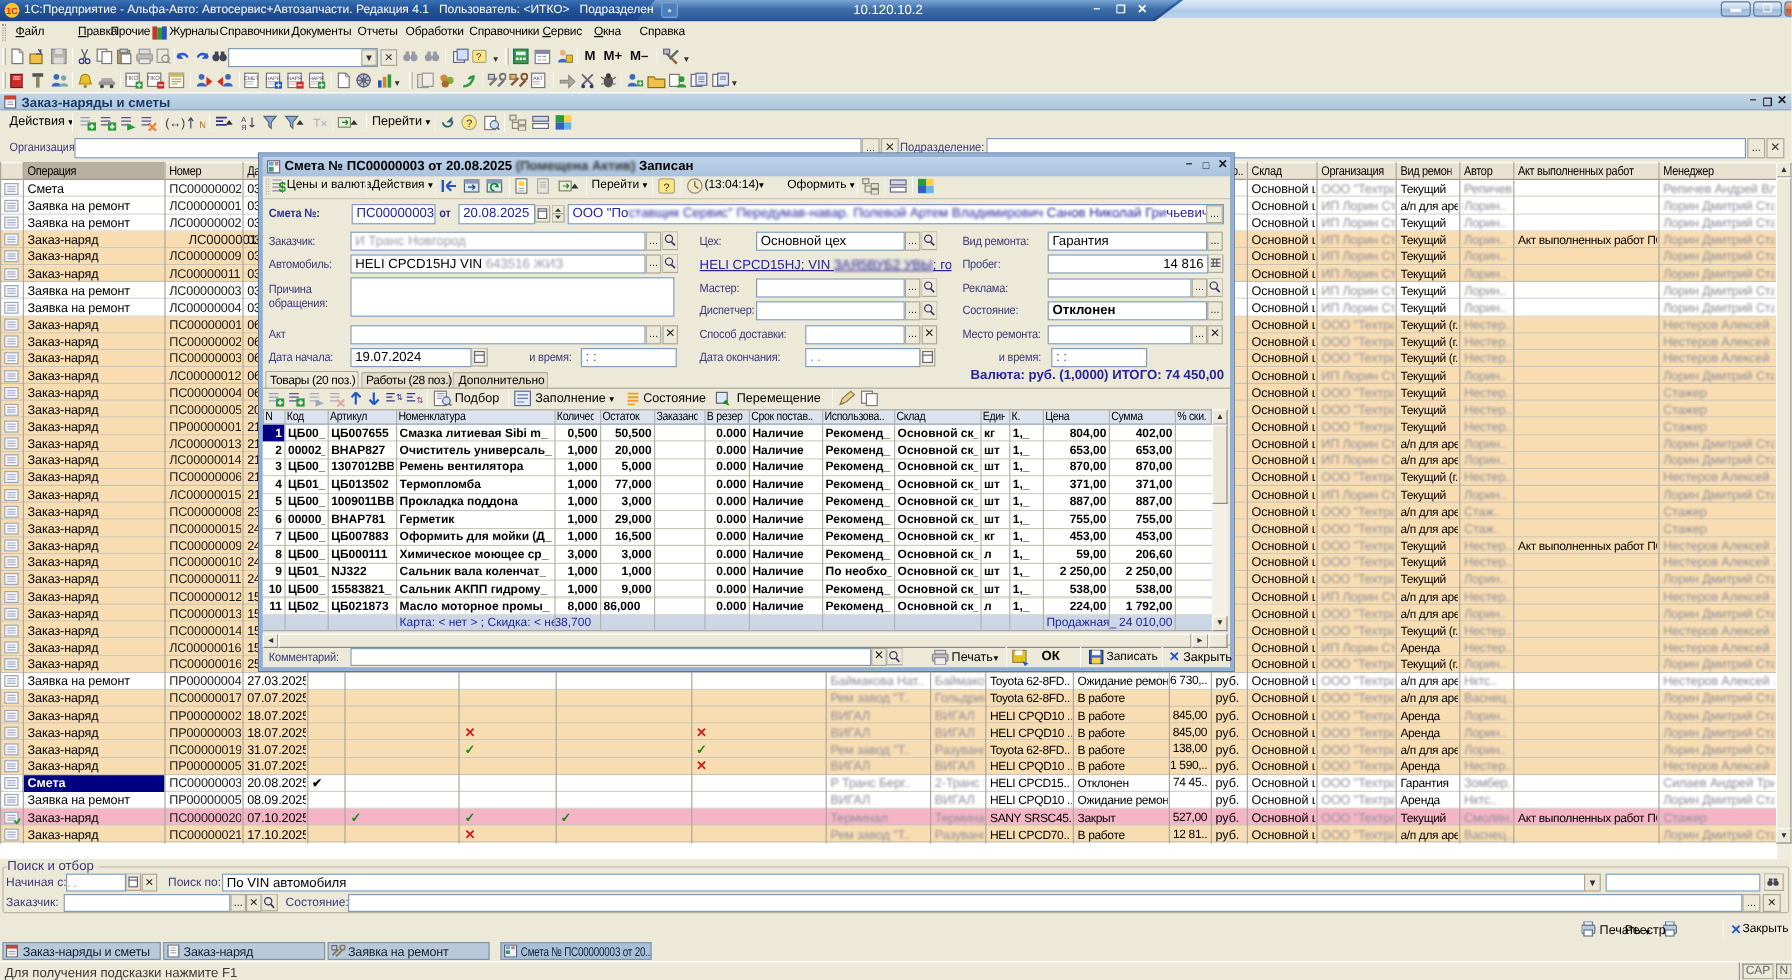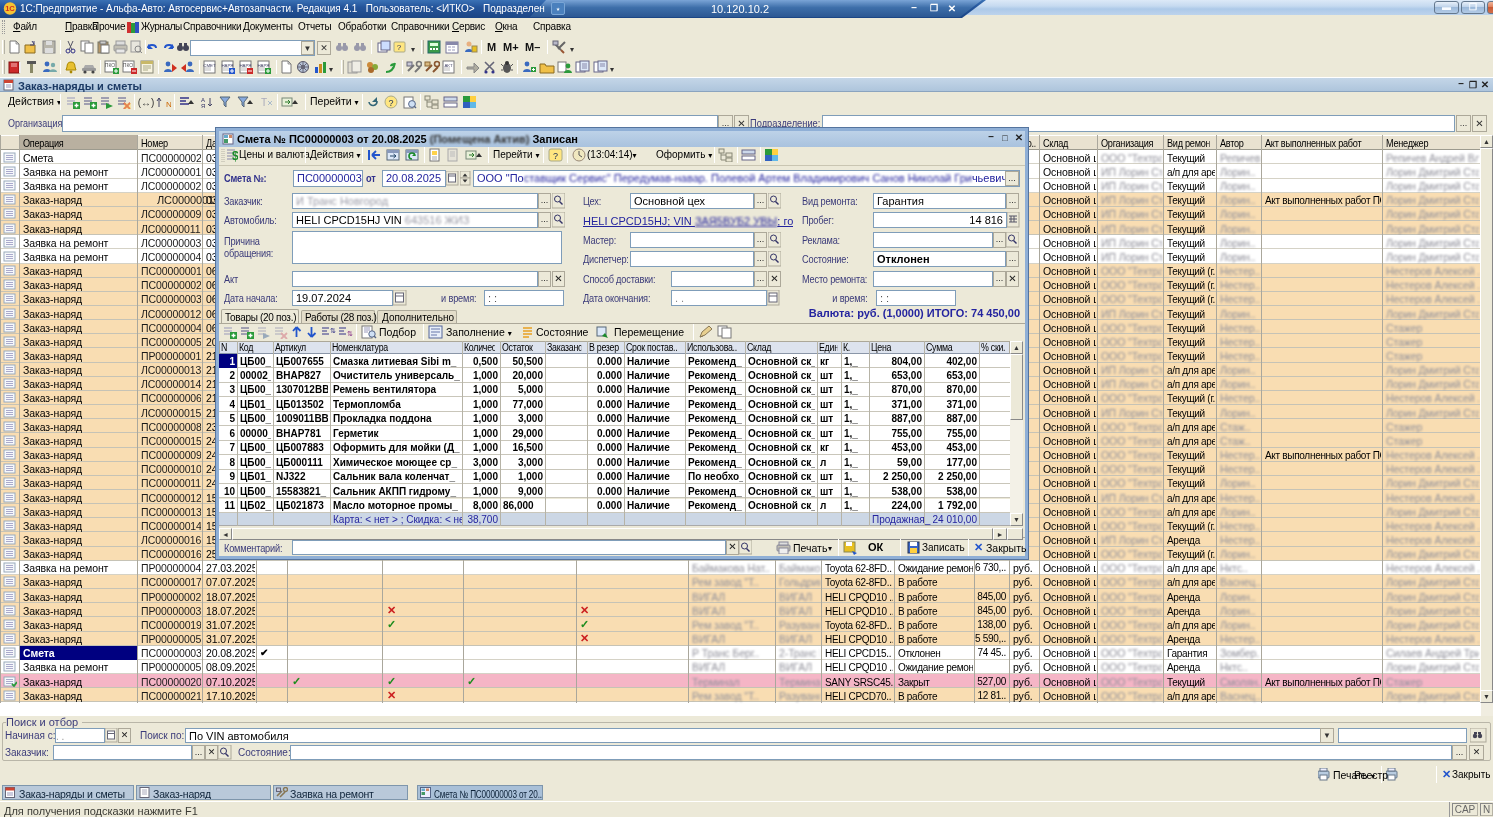--- a/index.html
+++ b/index.html
@@ -932,21 +932,21 @@
     <path d="M3 3.5h7M3 5.5h7M3 7.5h7" stroke="#aac"></path>
   </svg>
 <div class="a" style="top:633.07px;left:23px;width:113px;height:12px;font-size:10.5px;letter-spacing:-0.1px;white-space:nowrap;overflow:hidden;color:#000">Заказ-наряд</div>
 <div class="a" style="top:633.07px;left:141px;width:60px;height:12px;font-size:10.5px;letter-spacing:-0.1px;white-space:nowrap;overflow:hidden;color:#1a1a1a">ПР00000005</div>
 <div class="a dt" style="top:633.07px;left:206px;width:49px;height:12px;font-size:10.5px;letter-spacing:-0.1px;white-space:nowrap;overflow:hidden;">31.07.2025</div>
 <div class="a" style="left:580px;top:632.07px;width:12px;height:13px;"><span class="cx">✕</span></div>
 <div class="a bl" style="top:633.07px;left:692px;width:82px;height:12px;font-size:10.5px;letter-spacing:-0.1px;white-space:nowrap;overflow:hidden;">ВИГАЛ</div>
 <div class="a bl" style="top:633.07px;left:779px;width:41px;height:12px;font-size:10.5px;letter-spacing:-0.1px;white-space:nowrap;overflow:hidden;">ВИГАЛ</div>
 <div class="a" style="top:633.07px;left:825px;width:68px;height:12px;font-size:10.5px;letter-spacing:-0.1px;white-space:nowrap;overflow:hidden;color:#000"><span style="font-size:10px;letter-spacing:-0.3px">HELI CPQD10 ..</span></div>
 <div class="a" style="top:633.07px;left:898px;width:75px;height:12px;font-size:10.5px;letter-spacing:-0.1px;white-space:nowrap;overflow:hidden;color:#000"><span style="font-size:10px;letter-spacing:-0.3px">В работе</span></div>
-<div class="a" style="top:633.07px;left:975px;width:31px;height:12px;font-size:10px;letter-spacing:-0.3px;white-space:nowrap;overflow:hidden;text-align:right;color:#000">5 590,..</div>
+<div class="a" style="top:633.07px;left:975px;width:31px;height:12px;font-size:10px;letter-spacing:-0.3px;white-space:nowrap;overflow:hidden;text-align:right;color:#000">1 590,..</div>
 <div class="a" style="top:633.07px;left:1013px;width:25px;height:12px;font-size:10.5px;letter-spacing:-0.1px;white-space:nowrap;overflow:hidden;color:#000">руб.</div>
 <div class="a" style="top:633.07px;left:1043px;width:53px;height:12px;font-size:10.5px;letter-spacing:-0.1px;white-space:nowrap;overflow:hidden;color:#000">Основной ц..</div>
 <div class="a bl" style="top:633.07px;left:1101px;width:61px;height:12px;font-size:10.5px;letter-spacing:-0.1px;white-space:nowrap;overflow:hidden;">ООО "Техтра..</div>
 <div class="a" style="top:633.07px;left:1167px;width:48px;height:12px;font-size:10.5px;letter-spacing:-0.1px;white-space:nowrap;overflow:hidden;color:#000"><span style="font-size:10px;letter-spacing:-0.3px">Аренда</span></div>
 <div class="a bl" style="top:633.07px;left:1220px;width:40px;height:12px;font-size:10.5px;letter-spacing:-0.1px;white-space:nowrap;overflow:hidden;">Нестер..</div>
 <div class="a bl" style="top:633.07px;left:1386px;width:93px;height:12px;font-size:10.5px;letter-spacing:-0.1px;white-space:nowrap;overflow:hidden;">Нестеров Алексей ..</div>
 <div class="a" style="left:0px;top:645.725px;width:1480px;height:14.155px;background:#ffffff;border-bottom:1px solid #d5d2c6"></div>
 <svg class="a" style="left:3px;top:647.225px" width="14" height="12" viewBox="0 0 14 12">
     <rect x="1" y="1" width="11" height="9" fill="#f6f8fb" stroke="#9ab"></rect>
     <path d="M3 3.5h7M3 5.5h7M3 7.5h7" stroke="#aac"></path>
@@ -1453,21 +1453,21 @@
 <div class="a" style="left:333px;top:456.65px;width:127px;height:11px;z-index:11;font-size:10px;white-space:nowrap;overflow:hidden;color:#000;font-weight:bold;">Химическое моющее ср_</div>
 <div class="a" style="left:465px;top:456.65px;width:33px;height:11px;z-index:11;font-size:10px;white-space:nowrap;overflow:hidden;color:#000;font-weight:bold;text-align:right;">3,000</div>
 <div class="a" style="left:503px;top:456.65px;width:40px;height:11px;z-index:11;font-size:10px;white-space:nowrap;overflow:hidden;color:#000;font-weight:bold;text-align:right;">3,000</div>
 <div class="a" style="left:590px;top:456.65px;width:32px;height:11px;z-index:11;font-size:10px;white-space:nowrap;overflow:hidden;color:#000;font-weight:bold;text-align:right;">0.000</div>
 <div class="a" style="left:627px;top:456.65px;width:56px;height:11px;z-index:11;font-size:10px;white-space:nowrap;overflow:hidden;color:#000;font-weight:bold;">Наличие</div>
 <div class="a" style="left:688px;top:456.65px;width:55px;height:11px;z-index:11;font-size:10px;white-space:nowrap;overflow:hidden;color:#000;font-weight:bold;">Рекоменд_</div>
 <div class="a" style="left:748px;top:456.65px;width:67px;height:11px;z-index:11;font-size:10px;font-weight:bold;white-space:nowrap;overflow:hidden">Основной ск_</div>
 <div class="a" style="left:820px;top:456.65px;width:19px;height:11px;z-index:11;font-size:10px;white-space:nowrap;overflow:hidden;color:#000;font-weight:bold;">л</div>
 <div class="a" style="left:844px;top:456.65px;width:23px;height:11px;z-index:11;font-size:10px;white-space:nowrap;overflow:hidden;color:#000;font-weight:bold;">1,_</div>
 <div class="a" style="left:872px;top:456.65px;width:50px;height:11px;z-index:11;font-size:10px;white-space:nowrap;overflow:hidden;color:#000;font-weight:bold;text-align:right;">59,00</div>
-<div class="a" style="left:927px;top:456.65px;width:50px;height:11px;z-index:11;font-size:10px;white-space:nowrap;overflow:hidden;color:#000;font-weight:bold;text-align:right;">177,00</div>
+<div class="a" style="left:927px;top:456.65px;width:50px;height:11px;z-index:11;font-size:10px;white-space:nowrap;overflow:hidden;color:#000;font-weight:bold;text-align:right;">206,60</div>
 <div class="a" style="left:219px;top:469.6px;width:791px;height:14.45px;z-index:11;background:#fff;border-bottom:1px solid #c9c6ba"></div>
 <div class="a" style="left:222px;top:471.1px;width:13px;height:11px;z-index:11;font-size:10px;white-space:nowrap;overflow:hidden;color:#000;font-weight:bold;text-align:right;">9</div>
 <div class="a" style="left:240px;top:471.1px;width:31px;height:11px;z-index:11;font-size:10px;white-space:nowrap;overflow:hidden;color:#000;font-weight:bold;">ЦБ01_</div>
 <div class="a" style="left:276px;top:471.1px;width:52px;height:11px;z-index:11;font-size:10px;white-space:nowrap;overflow:hidden;color:#000;font-weight:bold;">NJ322</div>
 <div class="a" style="left:333px;top:471.1px;width:127px;height:11px;z-index:11;font-size:10px;white-space:nowrap;overflow:hidden;color:#000;font-weight:bold;">Сальник вала коленчат_</div>
 <div class="a" style="left:465px;top:471.1px;width:33px;height:11px;z-index:11;font-size:10px;white-space:nowrap;overflow:hidden;color:#000;font-weight:bold;text-align:right;">1,000</div>
 <div class="a" style="left:503px;top:471.1px;width:40px;height:11px;z-index:11;font-size:10px;white-space:nowrap;overflow:hidden;color:#000;font-weight:bold;text-align:right;">1,000</div>
 <div class="a" style="left:590px;top:471.1px;width:32px;height:11px;z-index:11;font-size:10px;white-space:nowrap;overflow:hidden;color:#000;font-weight:bold;text-align:right;">0.000</div>
 <div class="a" style="left:627px;top:471.1px;width:56px;height:11px;z-index:11;font-size:10px;white-space:nowrap;overflow:hidden;color:#000;font-weight:bold;">Наличие</div>
 <div class="a" style="left:688px;top:471.1px;width:55px;height:11px;z-index:11;font-size:10px;white-space:nowrap;overflow:hidden;color:#000;font-weight:bold;">По необхо_</div>
@@ -1501,21 +1501,21 @@
 <div class="a" style="left:590px;top:500px;width:32px;height:11px;z-index:11;font-size:10px;white-space:nowrap;overflow:hidden;color:#000;font-weight:bold;text-align:right;">0.000</div>
 <div class="a" style="left:627px;top:500px;width:56px;height:11px;z-index:11;font-size:10px;white-space:nowrap;overflow:hidden;color:#000;font-weight:bold;">Наличие</div>
 <div class="a" style="left:688px;top:500px;width:55px;height:11px;z-index:11;font-size:10px;white-space:nowrap;overflow:hidden;color:#000;font-weight:bold;">Рекоменд_</div>
 <div class="a" style="left:748px;top:500px;width:67px;height:11px;z-index:11;font-size:10px;font-weight:bold;white-space:nowrap;overflow:hidden">Основной ск_</div>
 <div class="a" style="left:820px;top:500px;width:19px;height:11px;z-index:11;font-size:10px;white-space:nowrap;overflow:hidden;color:#000;font-weight:bold;">л</div>
 <div class="a" style="left:844px;top:500px;width:23px;height:11px;z-index:11;font-size:10px;white-space:nowrap;overflow:hidden;color:#000;font-weight:bold;">1,_</div>
 <div class="a" style="left:872px;top:500px;width:50px;height:11px;z-index:11;font-size:10px;white-space:nowrap;overflow:hidden;color:#000;font-weight:bold;text-align:right;">224,00</div>
 <div class="a" style="left:927px;top:500px;width:50px;height:11px;z-index:11;font-size:10px;white-space:nowrap;overflow:hidden;color:#000;font-weight:bold;text-align:right;">1 792,00</div>
 <div class="a" style="left:219px;top:512.95px;width:791px;height:13.5px;z-index:11;background:#ccd7e5;border-bottom:1px solid #aaa"></div>
 <div class="a" style="left:333px;top:514.45px;width:130px;height:11px;z-index:11;font-size:10px;color:#24249f;white-space:nowrap;overflow:hidden">Карта: &lt; нет &gt; ; Скидка: &lt; не_</div>
-<div class="a" style="left:462px;top:514.45px;width:36px;height:14px;z-index:11;font-size:10px;color:#24249f;text-align:right">38,700</div>
+<div class="a" style="left:462px;top:514.45px;width:36px;height:14px;z-index:11;font-size:10px;color:#24249f;">38,700</div>
 <div class="a" style="left:872px;top:514.45px;width:50px;height:11px;z-index:11;font-size:10px;color:#24249f">Продажная_</div>
 <div class="a" style="left:924px;top:514.45px;width:53px;height:11px;z-index:11;font-size:10px;color:#24249f;text-align:right">24 010,00</div>
 <div class="a" style="left:237px;top:341px;width:1px;height:185.45px;z-index:11;background:#b6b3a6"></div>
 <div class="a" style="left:273px;top:341px;width:1px;height:185.45px;z-index:11;background:#b6b3a6"></div>
 <div class="a" style="left:330px;top:341px;width:1px;height:185.45px;z-index:11;background:#b6b3a6"></div>
 <div class="a" style="left:462px;top:341px;width:1px;height:185.45px;z-index:11;background:#b6b3a6"></div>
 <div class="a" style="left:500px;top:341px;width:1px;height:185.45px;z-index:11;background:#b6b3a6"></div>
 <div class="a" style="left:545px;top:341px;width:1px;height:185.45px;z-index:11;background:#b6b3a6"></div>
 <div class="a" style="left:587px;top:341px;width:1px;height:185.45px;z-index:11;background:#b6b3a6"></div>
 <div class="a" style="left:624px;top:341px;width:1px;height:185.45px;z-index:11;background:#b6b3a6"></div>

